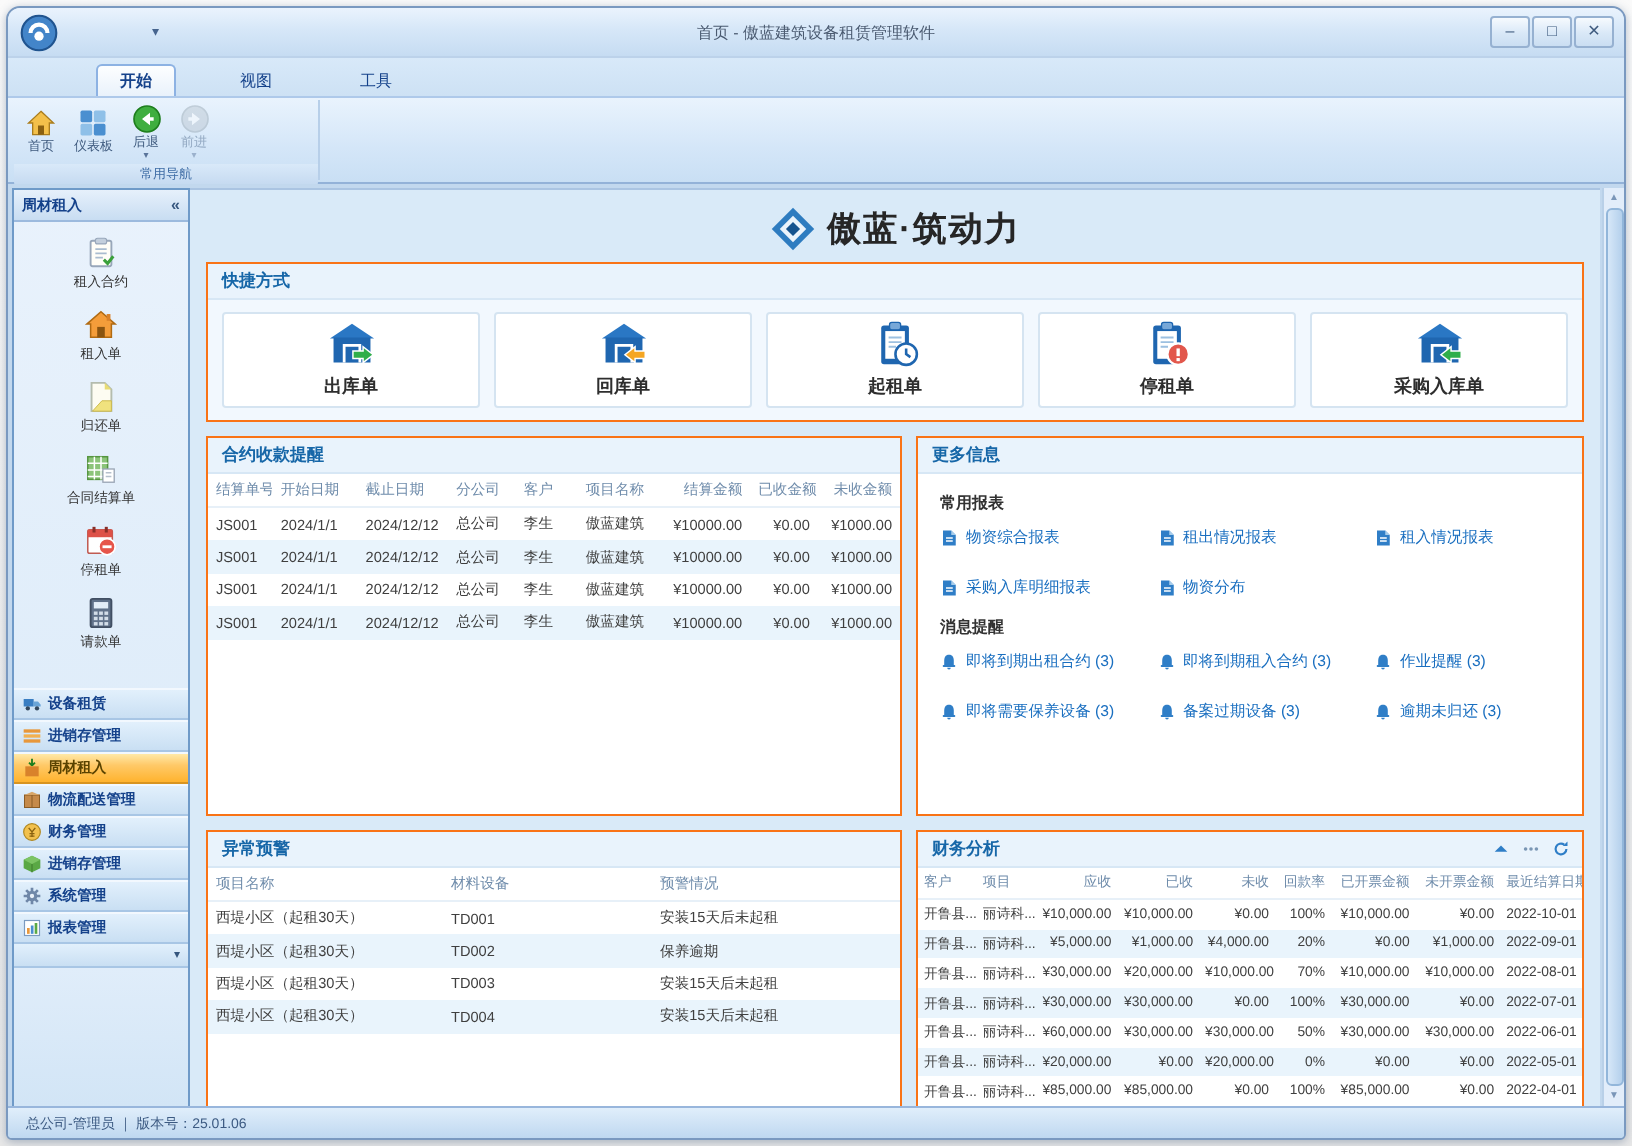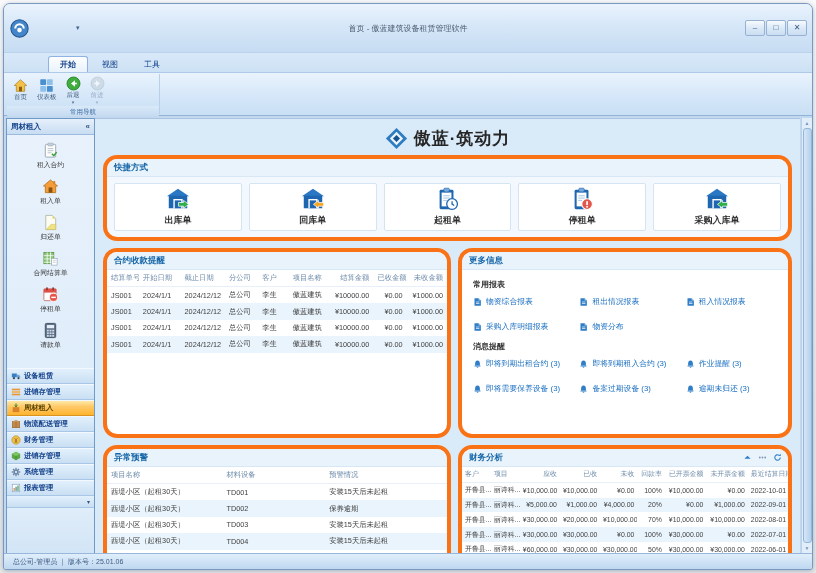--- a/index.html
+++ b/index.html
@@ -1,30 +1,30 @@
 <!DOCTYPE html>
 <html><head>
 <meta charset="utf-8">
 <style>
   html,body{margin:0;padding:0;}
   body{width:816px;height:573px;font-family:"Liberation Sans","DejaVu Sans",sans-serif;background:#f2f2f2;overflow:hidden;}
   .screen{width:816px;height:573px;box-sizing:border-box;padding:3px;background:linear-gradient(#fafafa,#e8e8e8);}
   .window{width:100%;height:100%;box-sizing:border-box;display:flex;flex-direction:column;border:1px solid #7a99c0;border-radius:7px 7px 3px 3px;overflow:hidden;background:#cfe3f5;box-shadow:0 1px 5px rgba(40,70,110,.35);}
 
   
-  .titlebar{height:24px;flex:none;background:linear-gradient(#eaf3fd,#d6e7f8 45%,#c6dcf2);display:flex;align-items:center;padding:12px 5px;position:relative;border-bottom:1px solid #bcd2ea;gap:40px;}
+  .titlebar{height:24px;flex:none;background:linear-gradient(#eaf3fd,#d6e7f8 45%,#c6dcf2);display:flex;align-items:center;padding:0 5px;position:relative;border-bottom:1px solid #bcd2ea;gap:40px;}
   .appbtn{width:19px;height:19px;margin-left:1px;display:inline-flex;cursor:pointer;z-index:2;}
   .appbtn svg{width:100%;height:100%;}
   .qat{font-size:7px;color:#46648e;margin-left:7px;z-index:2;cursor:pointer;}
   .title{position:absolute;left:0;right:0;text-align:center;font-size:8px;color:#4a5a70;}
   .winbtns{margin-left:auto;display:flex;gap:1px;z-index:2;}
   .wbtn{width:18px;height:14px;border:1px solid #96b1d1;border-radius:2px;background:linear-gradient(#f6fafe,#d9e8f7 55%,#cadef2);font-size:8px;line-height:13px;text-align:center;color:#3e5a7e;cursor:pointer;}
 
   
-  .ribbontabs{height:19px;flex:none;display:flex;align-items:flex-end;padding-left:44px;gap:2px;background:linear-gradient(#d8e9f9,#cde1f4);}
+  .ribbontabs{height:19px;flex:none;display:flex;align-items:flex-end;padding-left:44px;gap:20px;background:linear-gradient(#d8e9f9,#cde1f4);}
   .rtab{padding:2px 11px 2px;font-size:8px;color:#15428b;border:1px solid transparent;border-bottom:none;border-radius:3px 3px 0 0;cursor:pointer;}
   .rtab.active{background:linear-gradient(#fdfeff,#e9f2fb);border-color:#8db2e3;font-weight:bold;}
   .ribbon{height:40px;flex:none;background:linear-gradient(#e9f3fd,#d4e6f8 60%,#c9dff4);border-top:1px solid #aec9ea;border-bottom:1px solid #93b2d8;display:flex;padding:1px 3px;}
   .ribbon-group{width:152px;display:flex;flex-direction:column;border-right:1px solid #b7cfe9;}
   .rb-buttons{flex:1;display:flex;align-items:center;gap:3px;padding:1px 3px;}
   .rbtn{display:flex;flex-direction:column;align-items:center;font-size:6.5px;color:#3e5a7e;padding:1px 3px;border-radius:2px;cursor:pointer;}
   .rbtn .ic{width:15px;height:15px;display:inline-flex;}
   .rbtn .ic svg{width:100%;height:100%;}
   .rbtn .dd{font-size:5px;line-height:4px;color:#5a749a;}
   .rbtn.disabled{opacity:.45;}
@@ -46,21 +46,21 @@
   .nav-item.active{background:linear-gradient(#ffe9a8,#ffc968 40%,#ffb32e);color:#5a4300;border-bottom:1px solid #d89420;}
   .nav-footer{height:11px;background:linear-gradient(#e2f0fc,#c9dff3);border-bottom:1px solid #a8c6e5;display:flex;justify-content:flex-end;align-items:center;font-size:6px;color:#35567e;padding:0 4px;cursor:pointer;}
   .side-fill{flex:1;background:linear-gradient(#e0edfa,#d2e5f6);}
 
   .content{flex:1;display:flex;flex-direction:column;background:#d9eaf8;padding:3px 8px 0 8px;min-width:0;border-top:1px solid #aac4e2;}
   .brand{height:33px;flex:none;display:flex;align-items:center;justify-content:center;gap:6px;}
   .brand-logo{width:23px;height:23px;display:inline-flex;}
   .brand-logo svg{width:100%;height:100%;}
   .brand-text{font-size:17px;font-weight:bold;color:#262626;letter-spacing:1px;}
 
-  .card{background:#fff;border:4px solid #f97316;border-radius:14px;overflow:hidden;box-sizing:border-box;}
+  .card{background:#fff;border:1px solid #f97316;border-radius:0;overflow:hidden;box-sizing:border-box;}
   .card-h{height:17px;line-height:17px;flex:none;padding:0 7px;font-size:8.5px;font-weight:bold;color:#1767a8;background:#e9f3fc;border-bottom:1px solid #d7e7f5;}
 
   .shortcuts{flex:none;background:#f2f8fe;}
   .sc-row{display:flex;gap:7px;padding:6px 7px;}
   .scbtn{flex:1;height:46px;background:#fff;border:1px solid #d5e4f1;border-radius:2px;display:flex;flex-direction:column;align-items:center;justify-content:center;gap:3px;font-size:9px;font-weight:bold;color:#2e2e2e;cursor:pointer;}
   .scbtn .ic{width:24px;height:24px;display:inline-flex;}
   .scbtn .ic svg{width:100%;height:100%;}
 
   .grid-row{display:flex;gap:7px;margin-top:7px;min-height:0;}
   .grid-row.mid{height:190px;flex:none;}

